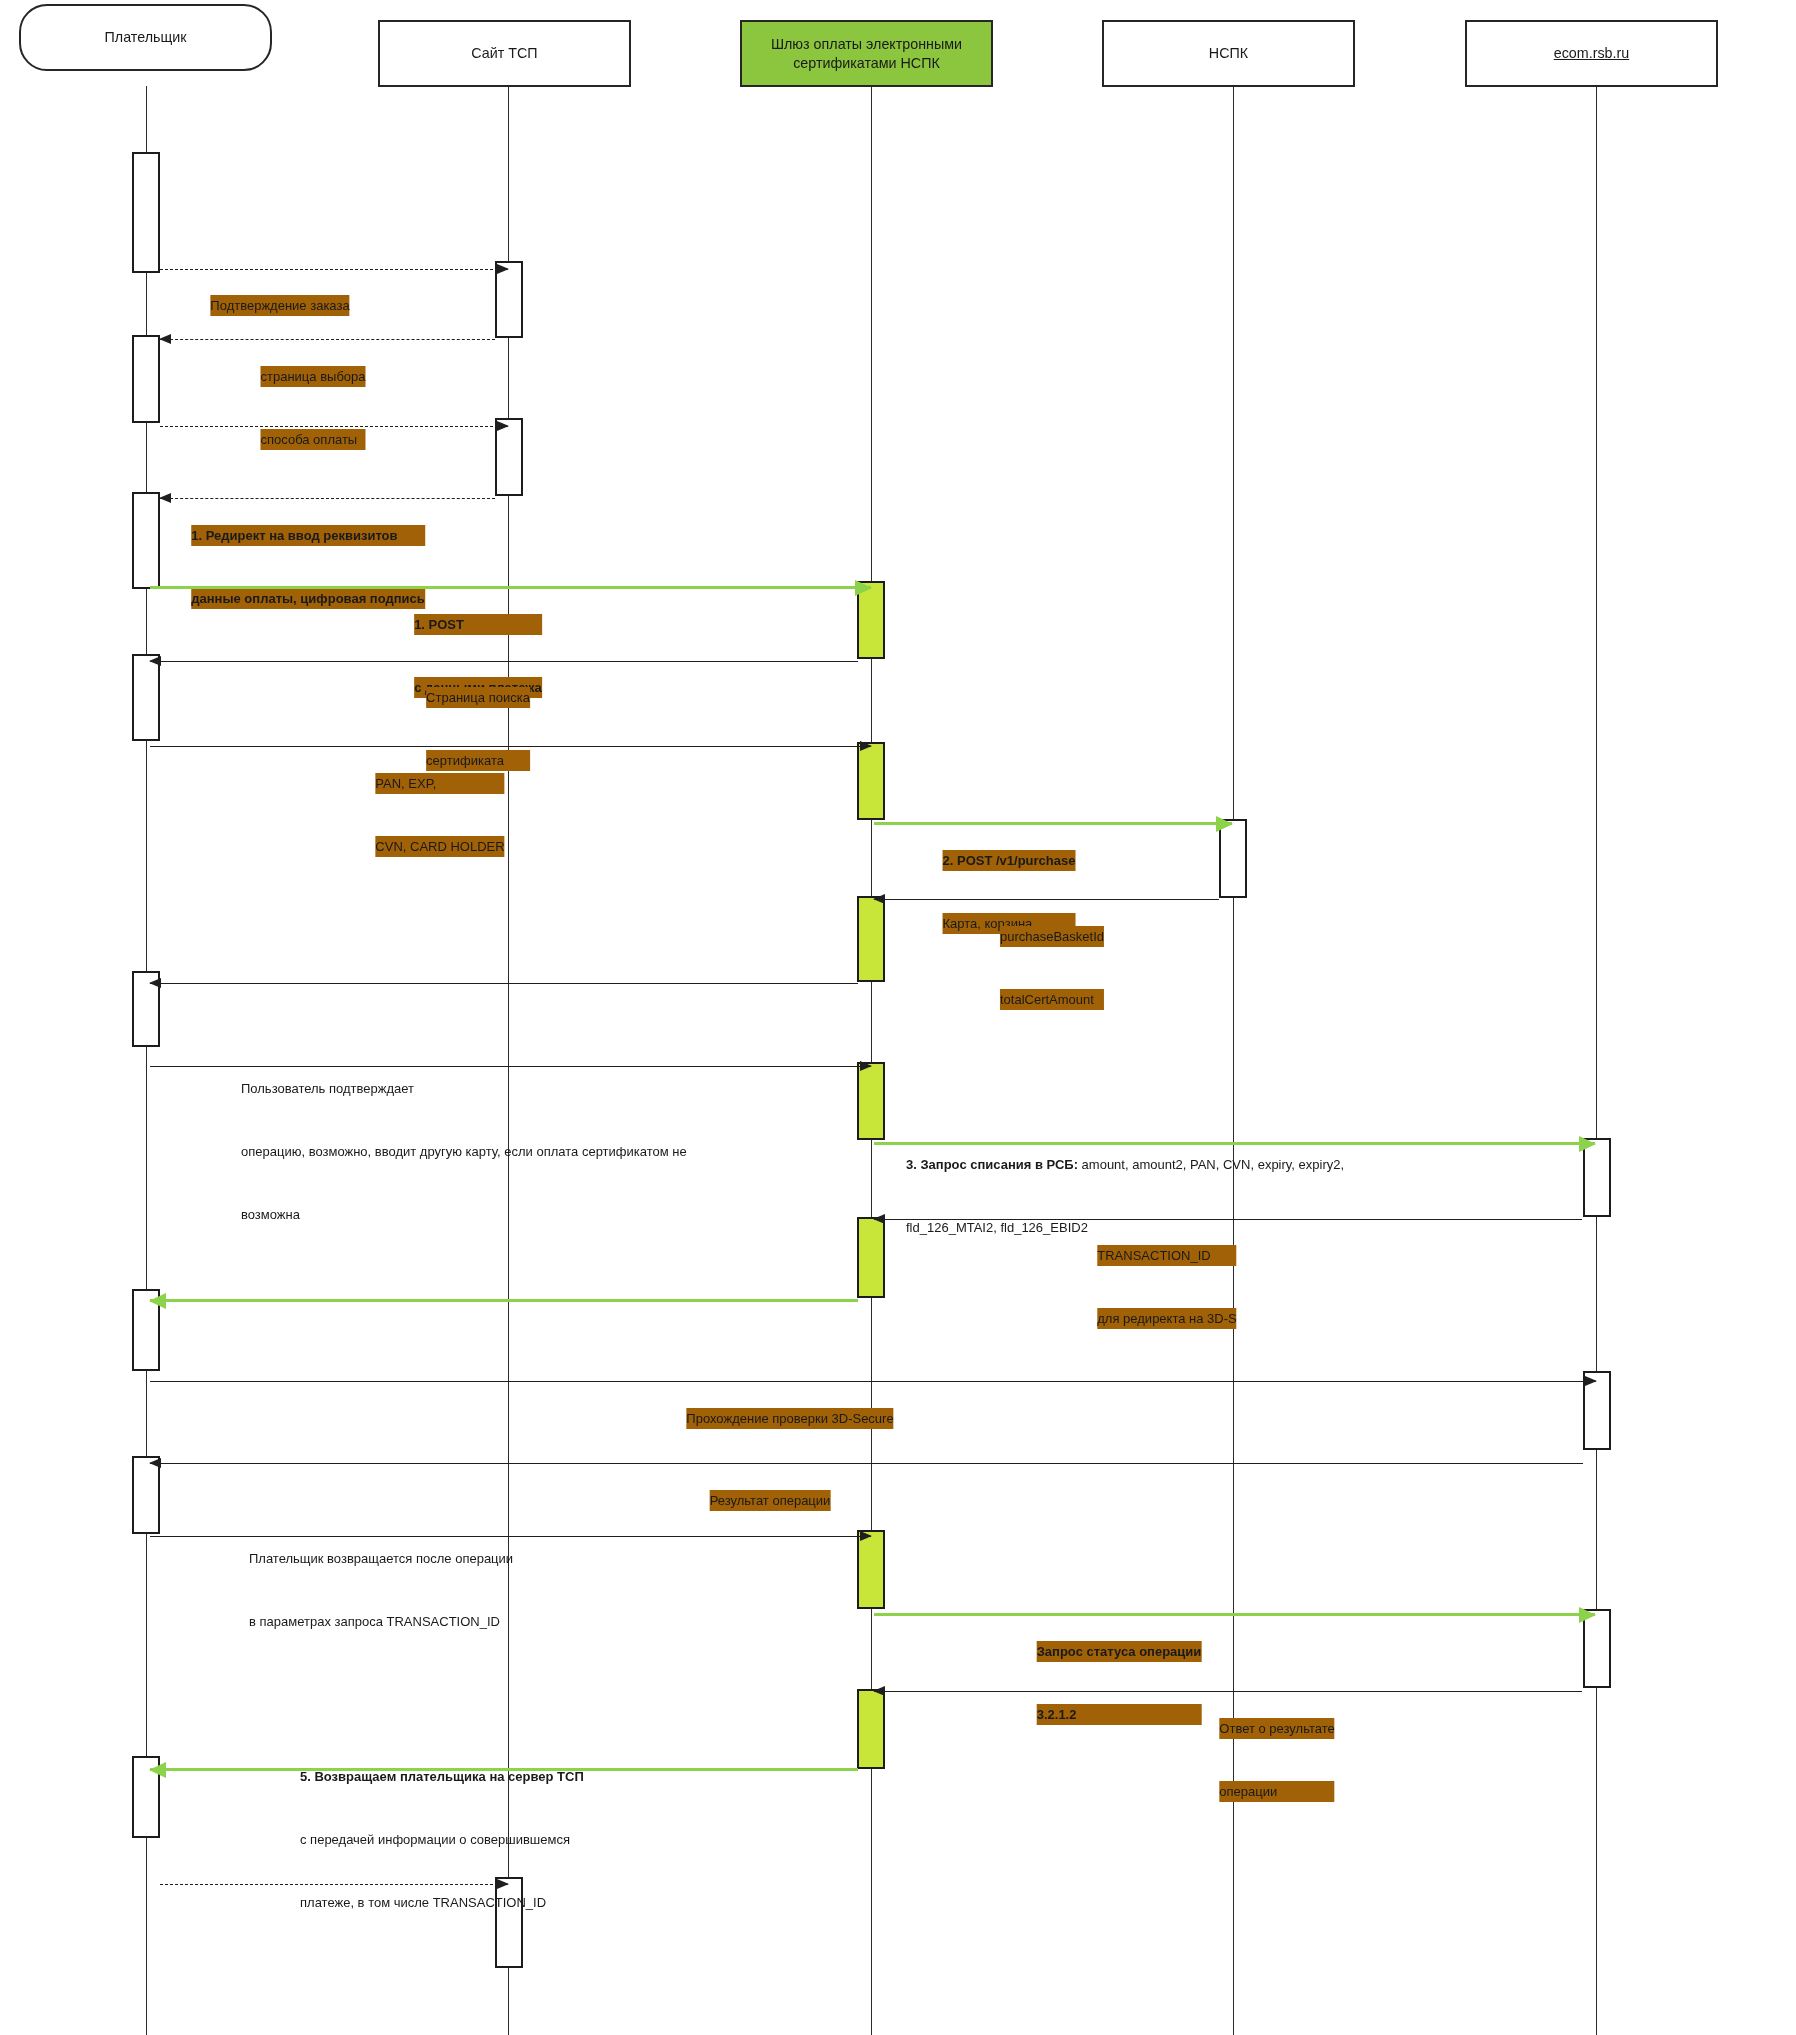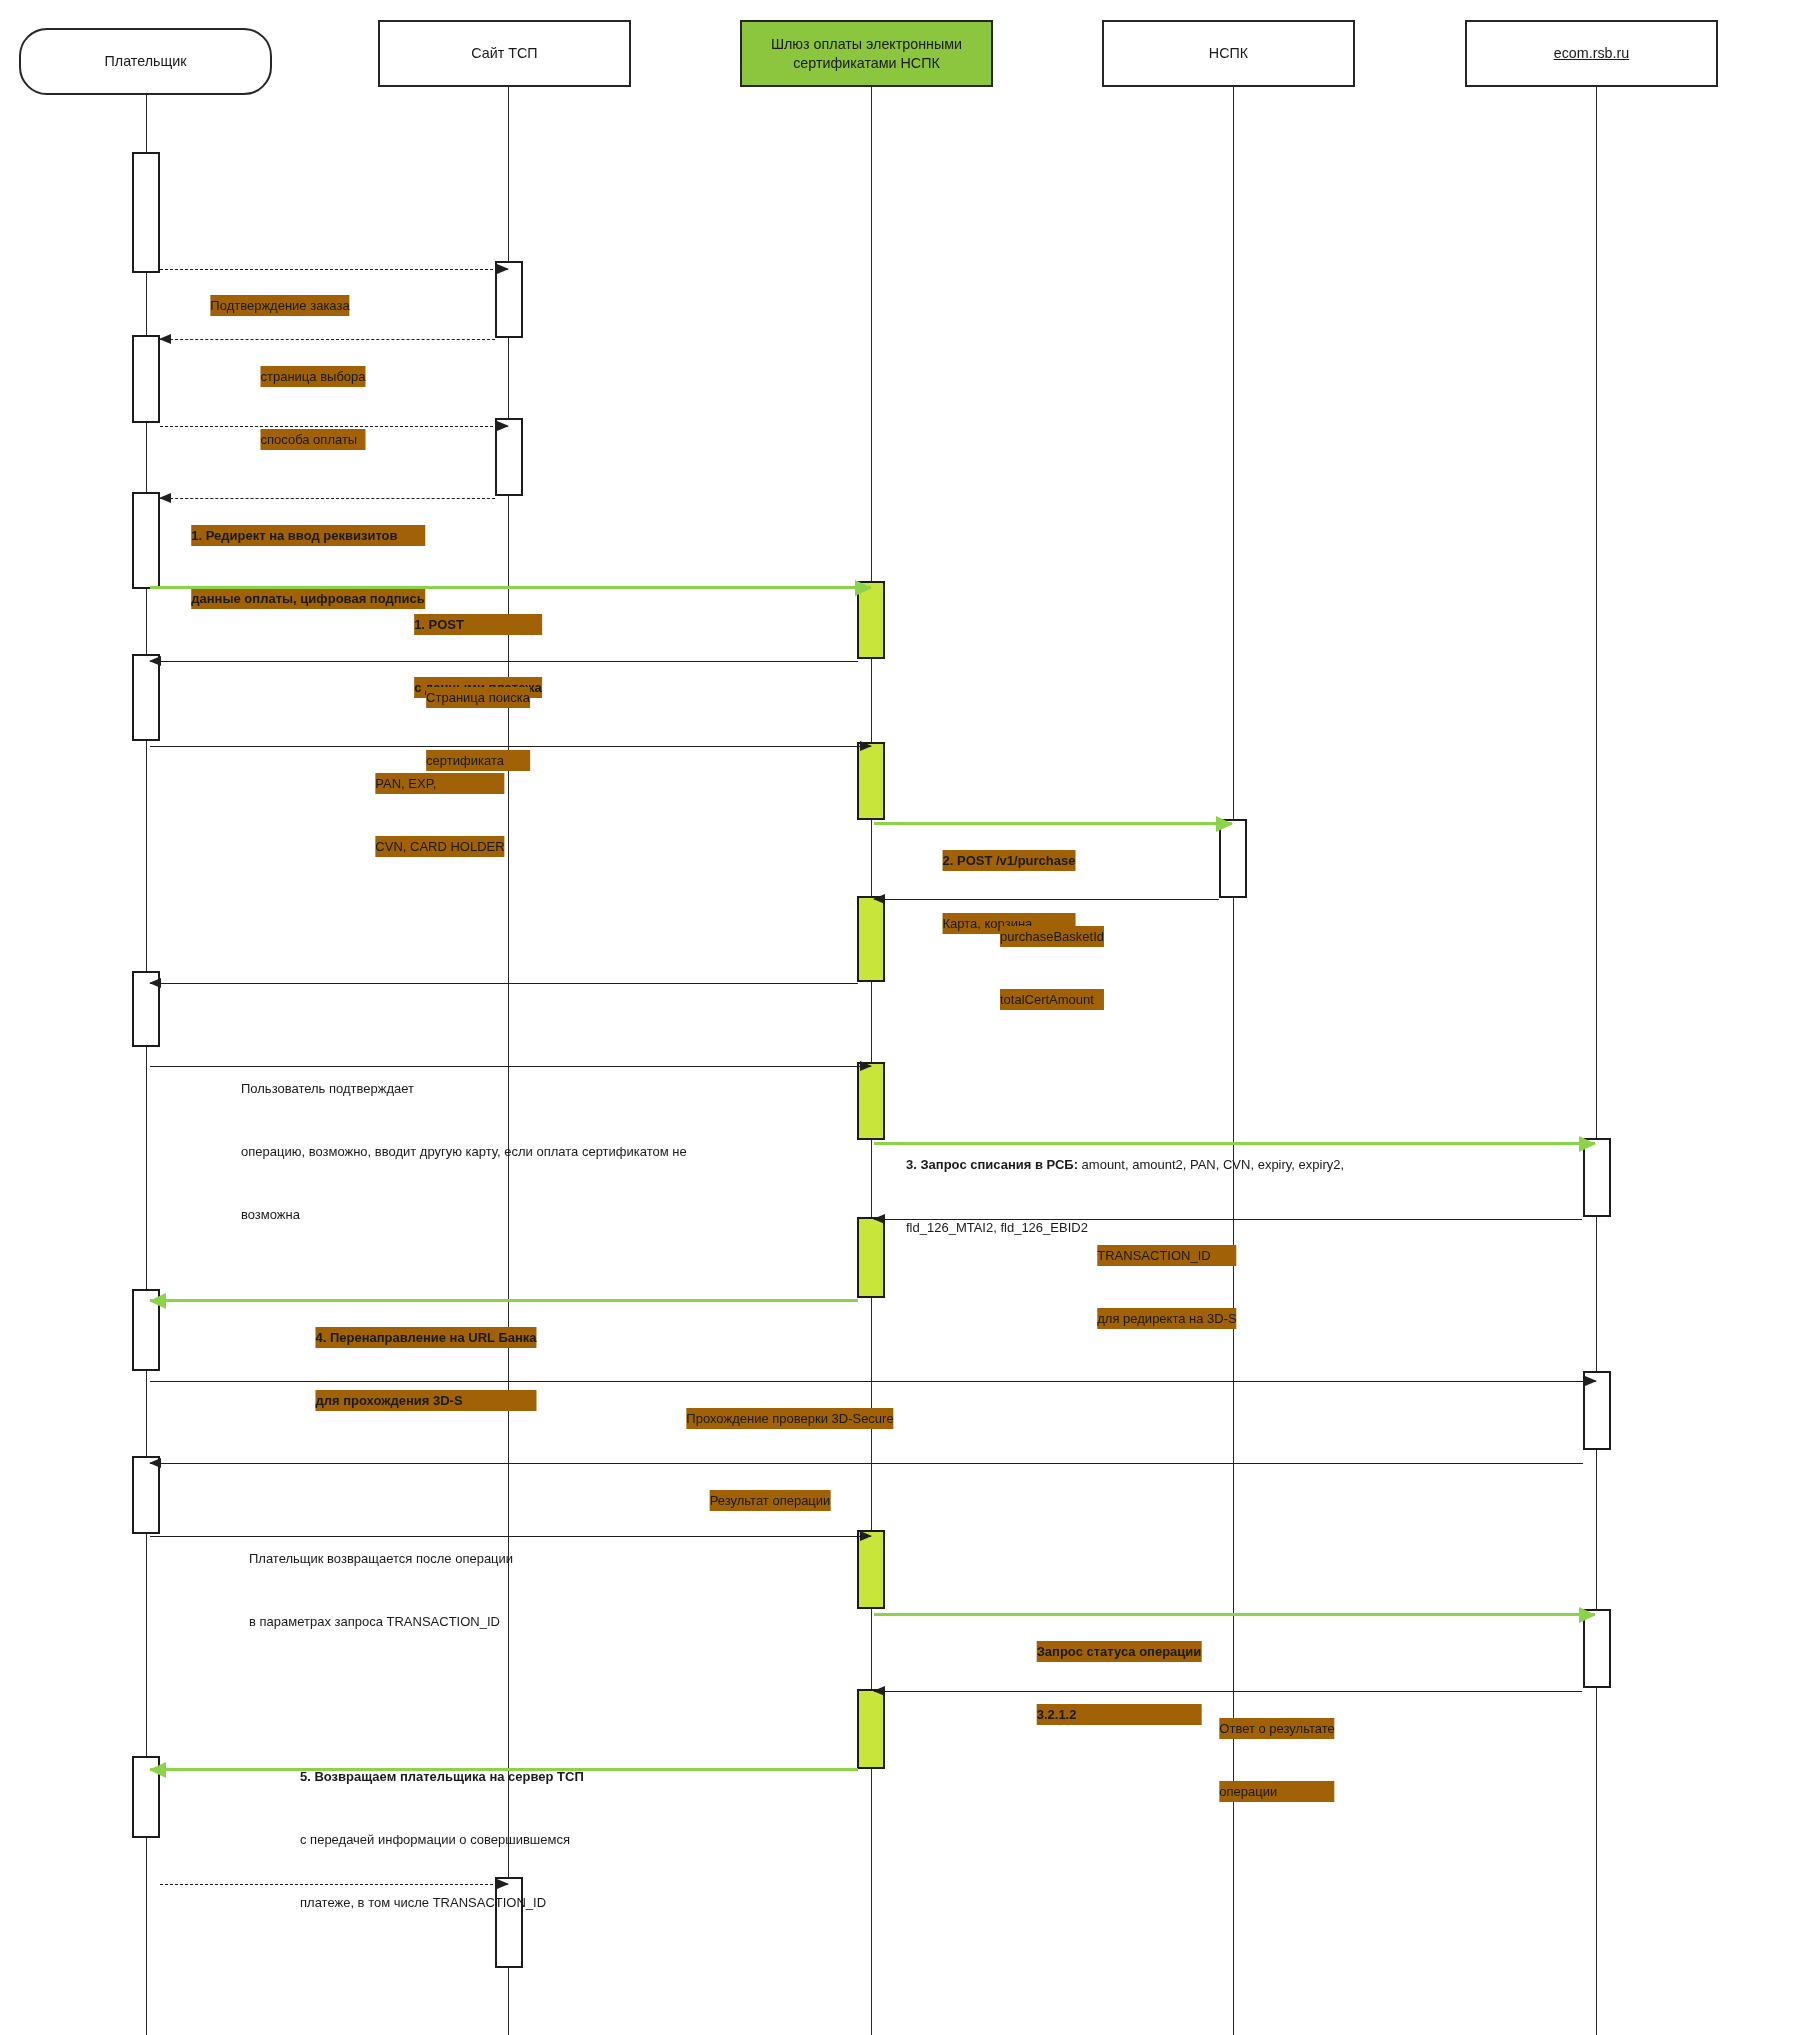--- a/index.html
+++ b/index.html
@@ -109,21 +109,21 @@
 <body>
 
 <div id="canvas">
 
   <div class="lifeline" style="left:146px;top:86px;height:1949px;"></div>
   <div class="lifeline" style="left:508px;top:86px;height:1949px;"></div>
   <div class="lifeline" style="left:871px;top:86px;height:1949px;"></div>
   <div class="lifeline" style="left:1233px;top:86px;height:1949px;"></div>
   <div class="lifeline" style="left:1596px;top:86px;height:1949px;"></div>
 
-  <div class="actor-box" style="left:19px;top:28px;width:253px;height:67px;border-radius:28px;">
+  <div class="actor-box" style="left:19px;top:4px;width:253px;height:67px;border-radius:28px;">
     <span class="actor-label">Плательщик</span>
   </div>
 
   <div class="actor-box" style="left:378px;top:20px;width:253px;height:67px;">
     <span class="actor-label">Сайт ТСП</span>
   </div>
 
   <div class="actor-box highlight" style="left:740px;top:20px;width:253px;height:67px;">
     <span>
       <span class="actor-label">Шлюз оплаты электронными</span>
@@ -272,24 +272,20 @@
   </div>
   <div class="msg-label center" style="left:1167px;top:1203px;">
     <span class="ln lbl-bg">TRANSACTION_ID</span>
     <span class="ln lbl-bg">для редиректа на 3D-S</span>
   </div>
 
   <div class="msg green to-left" style="left:150px;top:1300px;width:708px;">
     <div class="line"></div>
     <div class="head"></div>
   </div>
-  <div class="msg-label center" style="left:426px;top:1285px;">
-    <span class="ln lbl-bg b">4. Перенаправление на URL Банка</span>
-    <span class="ln lbl-bg b">для прохождения 3D-S</span>
-  </div>
 
   <div class="msg to-right" style="left:150px;top:1381px;width:1446px;">
     <div class="line"></div>
     <div class="head"></div>
   </div>
   <div class="msg-label center" style="left:790px;top:1366px;">
     <span class="ln lbl-bg">Прохождение проверки 3D-Secure</span>
   </div>
 
   <div class="msg to-left" style="left:150px;top:1463px;width:1433px;">

